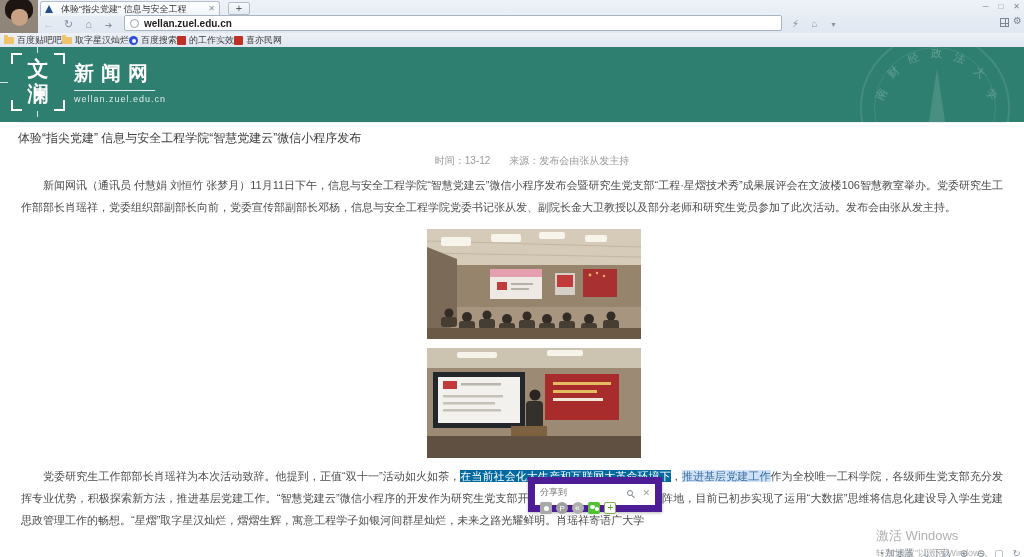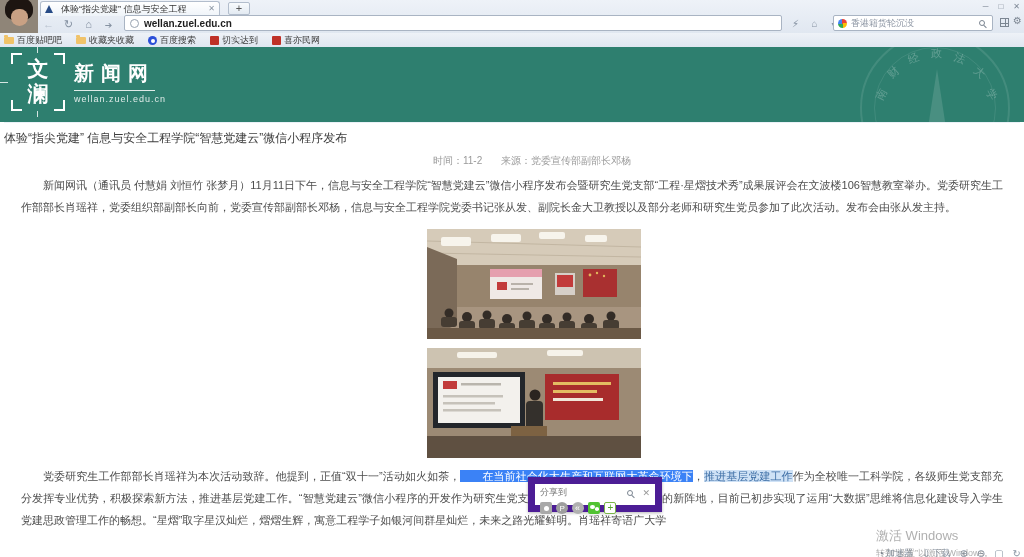--- a/index.html
+++ b/index.html
@@ -71,21 +71,21 @@
     right:-3px; bottom:-2px; transform:rotate(45deg); }
   .gridicon { position:absolute; left:1000px; top:18px; width:9px; height:9px;
     border:1px solid #7c8692; cursor:pointer; }
   .gridicon::before { content:""; position:absolute; left:3.5px; top:0; bottom:0; width:1px; background:#7c8692; }
   .gridicon::after  { content:""; position:absolute; top:3.5px; left:0; right:0; height:1px; background:#7c8692; }
   .gearicon { position:absolute; left:1013px; top:15px; font-size:10px; color:#7c8692; cursor:pointer; }
   .gearicon::before { content:"⚙"; }
 
   .bookmarks { position:absolute; left:0; top:33px; width:1024px; height:14px;
     background:linear-gradient(#eef2f7,#dfe6f0); display:flex; align-items:center;
-    gap:14px; padding-left:4px; font-size:9px; color:#3c3c3c; }
+    gap:0; padding-left:4px; font-size:9px; color:#3c3c3c; }
   .bm { display:flex; align-items:center; gap:3px; cursor:pointer; white-space:nowrap; }
   .folder { width:10px; height:7px; background:#f0c36a; border-radius:1px; position:relative; flex:none; }
   .folder::before { content:""; position:absolute; top:-2px; left:0; width:4px; height:2px;
     background:#f0c36a; border-radius:1px 1px 0 0; }
   .bicon-baidu { width:9px; height:9px; border-radius:50%; background:#2b4fd8; position:relative; flex:none; }
   .bicon-baidu::after { content:""; position:absolute; left:2.5px; top:3px; width:4px; height:4px;
     background:#fff; border-radius:50%; }
   .bicon-red { width:9px; height:9px; background:#bf3127; border-radius:1px; flex:none; }
 
   
@@ -109,30 +109,30 @@
   .seal { position:absolute; right:14px; top:-14px; width:150px; height:150px;
     border:2px solid rgba(255,255,255,.10); border-radius:50%; }
   .seal::before { content:""; position:absolute; inset:12px; border:1px solid rgba(255,255,255,.09); border-radius:50%; }
   .seal .mono { position:absolute; left:64px; top:34px; width:0; height:0;
     border-left:11px solid transparent; border-right:11px solid transparent;
     border-bottom:72px solid rgba(255,255,255,.13); }
   .sealch { position:absolute; color:rgba(255,255,255,.25); font-size:11px; }
 
   
   #article { position:absolute; left:0; top:122px; width:1024px; }
-  .atitle { margin:0 4px; padding-top:7px; font-size:12px; color:#3e3e3e;
+  .atitle { margin:0 18px; padding-top:7px; font-size:12px; color:#3e3e3e;
     border-top:1px solid #eaf1f7; }
   .ameta { text-align:center; margin-top:7px; font-size:10px; color:#9a9a9a; transform:translateX(20px); }
   .ameta span { margin:0 8px; }
   .p { margin:0 21px; font-size:11px; line-height:22px; color:#4d4d4d;
     text-indent:2em; text-align:justify; }
   .p1 { margin-top:6px; }
   .p2 { margin-top:5px; }
   .p3 { margin-top:7px; }
-  .hl  { background:#3b82f6; color:#fff;padding-left:22px; }
+  .hl  { background:#0369a1; color:#fff; }
   .hlp { background:#cfe2f6; color:#3d6ea5; }
   .photo { display:block; margin:0 auto; transform:translateX(22px); }
   .photo1 { margin-top:11px; }
   .photo2 { margin-top:9px; }
 
   
   .share { position:absolute; left:528px; top:477px; width:134px; height:35px;
     background:#fff; border:7px solid #4c1d95; box-shadow:0 1px 3px rgba(0,0,0,.28);
     z-index:40; font-size:9px; }
   .sharetop { display:flex; align-items:center; padding:2px 5px 0; gap:6px; }
@@ -197,44 +197,39 @@
     <span class="siteid"></span>
     <span class="urldomain">wellan.zuel.edu.cn</span>
   </div>
 
   <div class="afterurl">
     <span class="nicon i-flash"></span>
     <span class="nicon i-home2"></span>
     <span class="nicon i-drop"></span>
   </div>
 
-  <div class="searchbox">
-    <span class="engine"></span>
-    <span class="query">香港籍货轮沉没</span>
-    <span class="mag"></span>
-  </div>
   <span class="gridicon"></span>
   <span class="gearicon"></span>
 
   <div class="bookmarks">
     <span class="bm">
       <span class="folder"></span>
       <span>百度贴吧吧</span>
     </span>
     <span class="bm">
       <span class="folder"></span>
-      <span>收藏夹收藏</span>
+      <span>取字星汉灿烂</span>
     </span>
     <span class="bm">
       <span class="bicon-baidu"></span>
       <span>百度搜索</span>
     </span>
     <span class="bm">
       <span class="bicon-red"></span>
-      <span>切实达到</span>
+      <span>的工作实效</span>
     </span>
     <span class="bm">
       <span class="bicon-red"></span>
       <span>喜亦民网</span>
     </span>
   </div>
 </div>
 
 <div id="siteheader">
   <div class="logowrap">
@@ -264,22 +259,22 @@
     <span class="sealch" style="left:112px;top:30px;transform:rotate(42deg);">大</span>
     <span class="sealch" style="left:124px;top:52px;transform:rotate(62deg);">学</span>
     <span class="mono"></span>
 
   </div>
 </div>
 
 <div id="article">
   <div class="atitle">体验“指尖党建” 信息与安全工程学院“智慧党建云”微信小程序发布</div>
   <div class="ameta">
-    <span>时间：11-2</span>
-    <span>来源：党委宣传部副部长邓杨</span>
+    <span>时间：13-12</span>
+    <span>来源：发布会由张从发主持</span>
   </div>
 
   <p class="p p1">新闻网讯（通讯员 付慧娟 刘恒竹 张梦月）11月11日下午，信息与安全工程学院“智慧党建云”微信小程序发布会暨研究生党支部“工程·星熠技术秀”成果展评会在文波楼106智慧教室举办。党委研究生工作部部长肖瑶祥，党委组织部副部长向前，党委宣传部副部长邓杨，信息与安全工程学院党委书记张从发、副院长金大卫教授以及部分老师和研究生党员参加了此次活动。发布会由张从发主持。</p>
 
   <svg class="photo photo1" width="214" height="110" viewBox="0 0 214 110" xmlns="http://www.w3.org/2000/svg">
     <rect x="0" y="0" width="214" height="110" fill="#a89580"></rect>
     <rect x="0" y="0" width="214" height="36" fill="#d6cbb9"></rect>
     <path d="M0 12 L214 18 M0 24 L214 28" stroke="#c2b6a2" stroke-width="1"></path>
     <rect x="14" y="8" width="30" height="9" rx="2" fill="#f7f4ec"></rect>
     <rect x="64" y="5" width="30" height="8" rx="2" fill="#f7f4ec"></rect>

